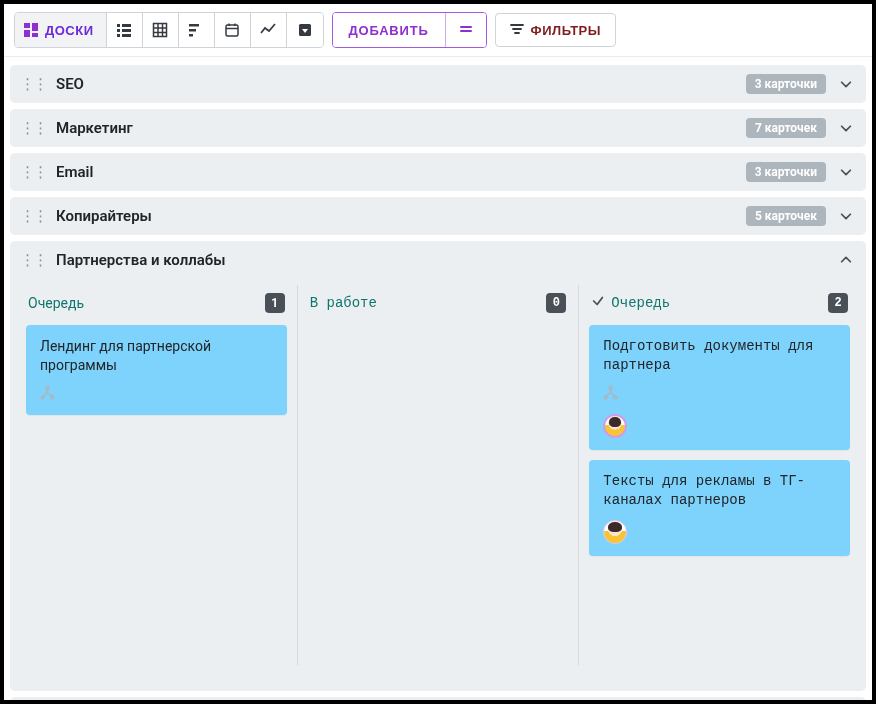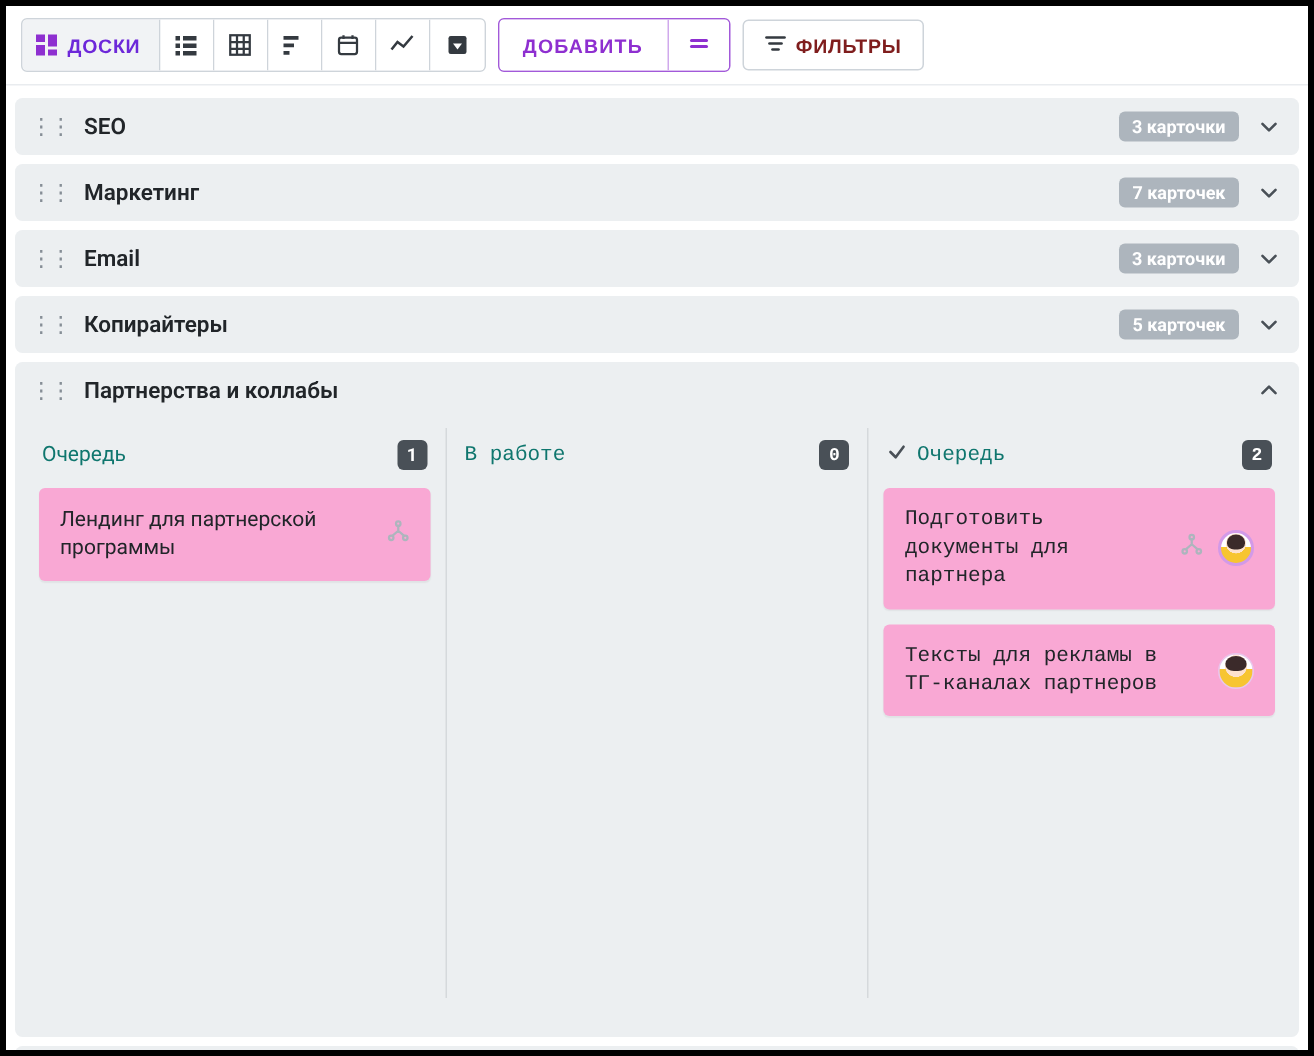--- a/index.html
+++ b/index.html
@@ -156,25 +156,25 @@
     min-width: 20px;
     height: 20px;
     border-radius: 4px;
     display: inline-flex;
     align-items: center;
     justify-content: center;
     padding: 0 5px;
   }
 
   .card {
-    background: #f9a8d4;
+    background: #7dd3fc;
     border-radius: 4px;
     padding: 12px 14px 12px 14px;
     box-shadow: 0 1px 1px rgba(0,0,0,0.05);
-    display:flex;gap:10px;
+    display:flex;flex-direction:column;gap:10px;
   }
   .card-title { font-size: 14px; line-height: 1.35; }
   .card-meta { display:flex; gap:8px; align-items:center; }
   .subtask-icon { color:#adb5bd; }
   .avatar {
     width:24px;height:24px;border-radius:50%;
     background: radial-gradient(circle at 50% 35%, #fde2cf 40%, transparent 41%),
                 linear-gradient(180deg,#fff 0 45%, #f7c531 45% 100%);
     border:1px solid #e9c7ec;
     position: relative;

